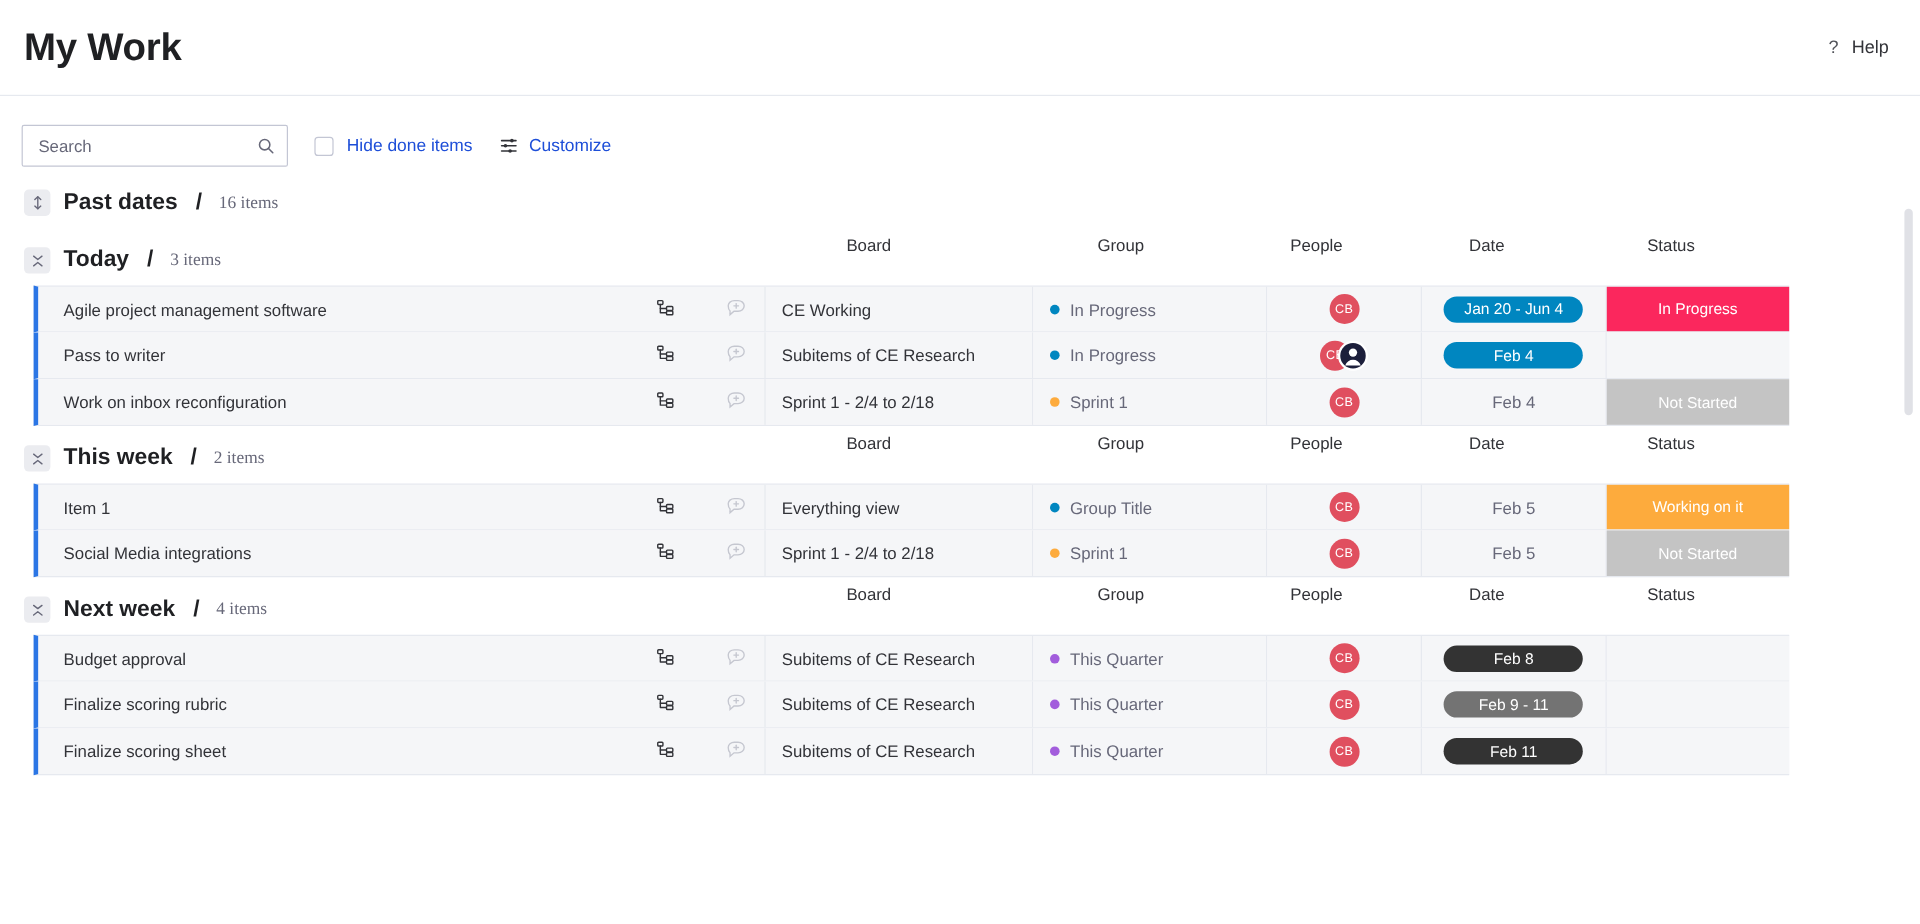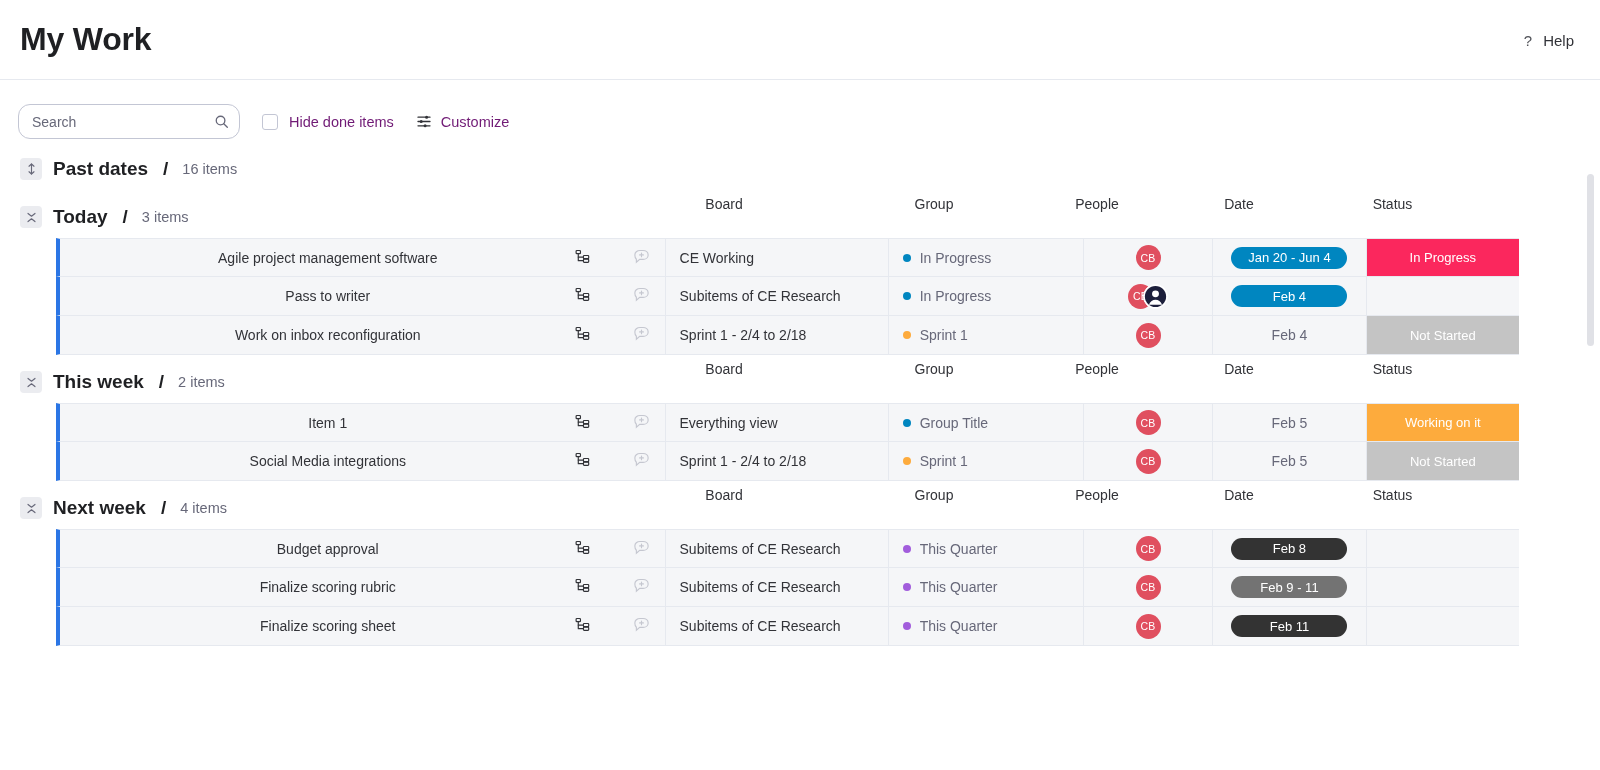--- a/index.html
+++ b/index.html
@@ -28,71 +28,71 @@
     font-size: 15px; color: #323338; cursor: pointer;
   }
   .qmark { font-size: 15px; color: #505258; }
 
   
   .toolbar {
     display: flex; align-items: center; gap: 22px;
     padding: 21px 0 0 18px; height: 62px;
   }
   .search-box {
-    width: 222px; height: 35px; border: 1px solid #c3c6d4; border-radius: 12px;
+    width: 222px; height: 35px; border: 1px solid #c3c6d4; border-radius: 2px;
     display: flex; align-items: center; padding: 0 10px 0 13px;
     background: #fff;
   }
   .search-box input {
     flex: 1; border: none; outline: none; font-size: 14px;
     font-family: "Liberation Sans", sans-serif; color: #323338; background: transparent;
   }
   .search-box input::placeholder { color: #676879; }
   .icon-svg { display: block; }
   .check-wrap { display: flex; align-items: center; gap: 11px; cursor: pointer; }
   .checkbox {
     width: 16px; height: 16px; border: 1.4px solid #c3c6d4; border-radius: 3px;
     background: #fff;
   }
-  .tb-label { font-size: 14.5px; color: #701a75; }
+  .tb-label { font-size: 14.5px; color: #1d4ed8; }
   .customize-wrap { display: flex; align-items: center; gap: 9px; cursor: pointer; }
 
   
   .group { margin-top: 6px; }
   .group-head {
     display: flex; align-items: center; gap: 11px;
     padding-left: 20px; position: relative; height: 42px;
   }
   .collapse-btn {
     width: 22px; height: 22px; border-radius: 4px; background: #ebecf0;
     display: flex; align-items: center; justify-content: center;
     cursor: pointer; flex: 0 0 auto;
   }
   .group-title { font-size: 19px; font-weight: 700; color: #1f2023; }
-  .group-count { font-size: 14.5px; color: #676879; font-weight: 400; margin-left: 2px; }
+  .group-count { font-size: 14.5px; color: #676879; font-weight: 400; margin-left: 2px; font-family: Liberation Serif, serif; }
   .group-slash { font-size: 19px; font-weight: 700; color: #1f2023; margin: 0 1px 0 4px; }
 
   
   .col-heads {
     position: absolute; left: 0; top: 0; height: 42px; width: 1511px;
     display: flex; pointer-events: none;
   }
   .col-head {
     font-size: 14px; color: #323338; text-align: center;
   }
   
   .c-name   { width: 612px; }
   .c-board  { width: 224px; }
   .c-group  { width: 196px; }
   .c-people { width: 130px; }
   .c-date   { width: 154px; }
   .c-status { width: 153px; }
 
   
-  .rows { margin-left: 56px; width: 1463px; text-align: center; }
+  .rows { margin-left: 28px; width: 1463px; }
   .row {
     display: flex; align-items: stretch; height: 39px;
     background: #f5f6f8;
     border-bottom: 1px solid #e6e9ef;
     border-left: 4px solid #2b76e5;
     position: relative;
   }
   .row:first-child { border-top: 1px solid #e6e9ef; }
   .cell {
     display: flex; align-items: center; justify-content: center;

